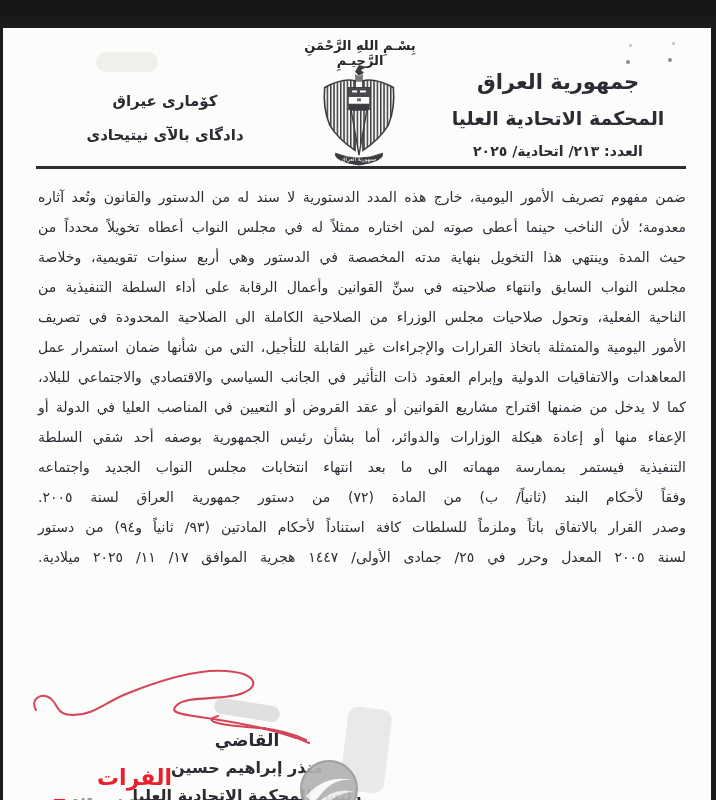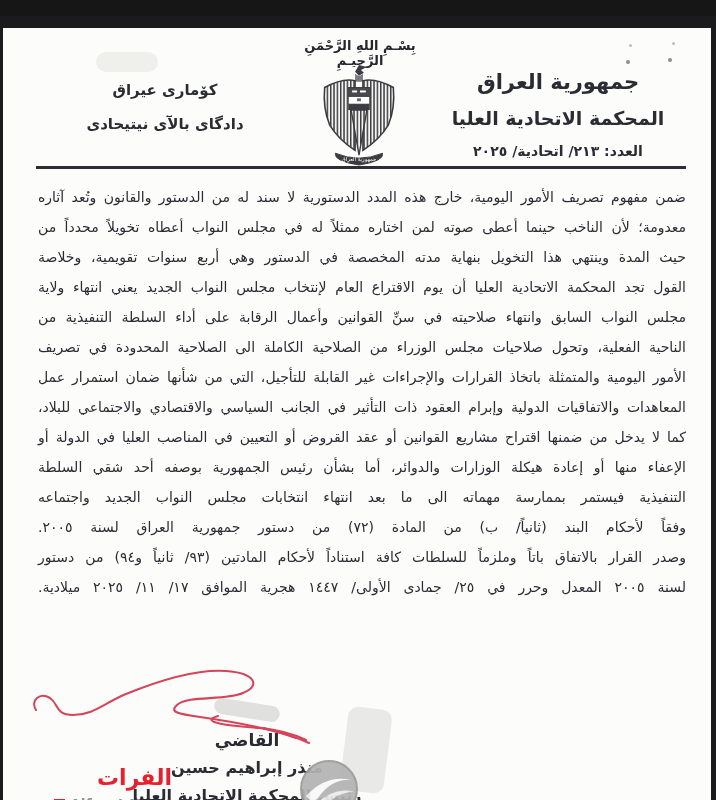--- a/index.html
+++ b/index.html
@@ -9,21 +9,21 @@
   .frame-left{position:absolute;top:0;left:0;width:3px;height:800px;background:#1b1b1d;}
   .frame-right{position:absolute;top:0;right:0;width:5px;height:800px;background:#1b1b1d;}
 
   
   .bismillah{position:absolute;left:286px;top:22px;width:148px;text-align:center;font-size:13px;font-weight:bold;direction:rtl;color:#26262c;}
   .emblem{position:absolute;left:308px;top:48px;width:102px;height:102px;}
   .hdr-right{position:absolute;right:28px;top:54px;width:260px;text-align:center;direction:rtl;}
   .hdr-right .l1{font-size:21px;font-weight:bold;letter-spacing:1px;margin-bottom:13px;}
   .hdr-right .l2{font-size:19px;font-weight:bold;margin-bottom:14px;}
   .hdr-right .num{font-size:14px;font-weight:bold;}
-  .hdr-left{position:absolute;left:40px;top:65px;width:250px;text-align:center;direction:rtl;}
+  .hdr-left{position:absolute;left:40px;top:76px;width:250px;text-align:center;direction:rtl;}
   .hdr-left .l1{font-size:15px;font-weight:bold;margin-bottom:16px;}
   .hdr-left .l2{font-size:15px;font-weight:bold;}
   .divider{position:absolute;left:36px;top:150px;width:650px;height:3px;background:#2e2e32;}
 
   
   .doc-body{position:absolute;left:38px;top:160px;width:648px;direction:rtl;}
   .bline{height:30px;line-height:42px;font-size:14px;font-weight:normal;text-align:justify;text-align-last:justify;white-space:normal;color:#2b2b33;}
 
   
   .sig-svg{position:absolute;left:28px;top:648px;width:292px;height:86px;}
@@ -105,21 +105,20 @@
     <div class="l1">كۆمارى عيراق</div>
     <div class="l2">دادگای بالآی نيتيحادی</div>
   </div>
 
   <div class="divider"></div>
 
   <div class="doc-body">
     <div class="bline">ضمن مفهوم تصريف الأمور اليومية، خارج هذه المدد الدستورية لا سند له من الدستور والقانون وتُعد آثاره</div>
     <div class="bline">معدومة؛ لأن الناخب حينما أعطى صوته لمن اختاره ممثلاً له في مجلس النواب أعطاه تخويلاً محدداً من</div>
     <div class="bline">حيث المدة وينتهي هذا التخويل بنهاية مدته المخصصة في الدستور وهي أربع سنوات تقويمية، وخلاصة</div>
-    <div class="bline">القول تجد المحكمة الاتحادية العليا أن يوم الاقتراع العام لإنتخاب مجلس النواب الجديد يعني انتهاء ولاية</div>
     <div class="bline">مجلس النواب السابق وانتهاء صلاحيته في سنِّ القوانين وأعمال الرقابة على أداء السلطة التنفيذية من</div>
     <div class="bline">الناحية الفعلية، وتحول صلاحيات مجلس الوزراء من الصلاحية الكاملة الى الصلاحية المحدودة في تصريف</div>
     <div class="bline">الأمور اليومية والمتمثلة باتخاذ القرارات والإجراءات غير القابلة للتأجيل، التي من شأنها ضمان استمرار عمل</div>
     <div class="bline">المعاهدات والاتفاقيات الدولية وإبرام العقود ذات التأثير في الجانب السياسي والاقتصادي والاجتماعي للبلاد،</div>
     <div class="bline">كما لا يدخل من ضمنها اقتراح مشاريع القوانين أو عقد القروض أو التعيين في المناصب العليا في الدولة أو</div>
     <div class="bline">الإعفاء منها أو إعادة هيكلة الوزارات والدوائر، أما بشأن رئيس الجمهورية بوصفه أحد شقي السلطة</div>
     <div class="bline">التنفيذية فيستمر بممارسة مهماته الى ما بعد انتهاء انتخابات مجلس النواب الجديد واجتماعه</div>
     <div class="bline">وفقاً لأحكام البند (ثانياً/ ب) من المادة (٧٢) من دستور جمهورية العراق لسنة ٢٠٠٥.</div>
     <div class="bline">وصدر القرار بالاتفاق باتاً وملزماً للسلطات كافة استناداً لأحكام المادتين (٩٣/ ثانياً و٩٤) من دستور</div>
     <div class="bline">لسنة ٢٠٠٥ المعدل وحرر في ٢٥/ جمادى الأولى/ ١٤٤٧ هجرية الموافق ١٧/ ١١/ ٢٠٢٥ ميلادية.</div>

